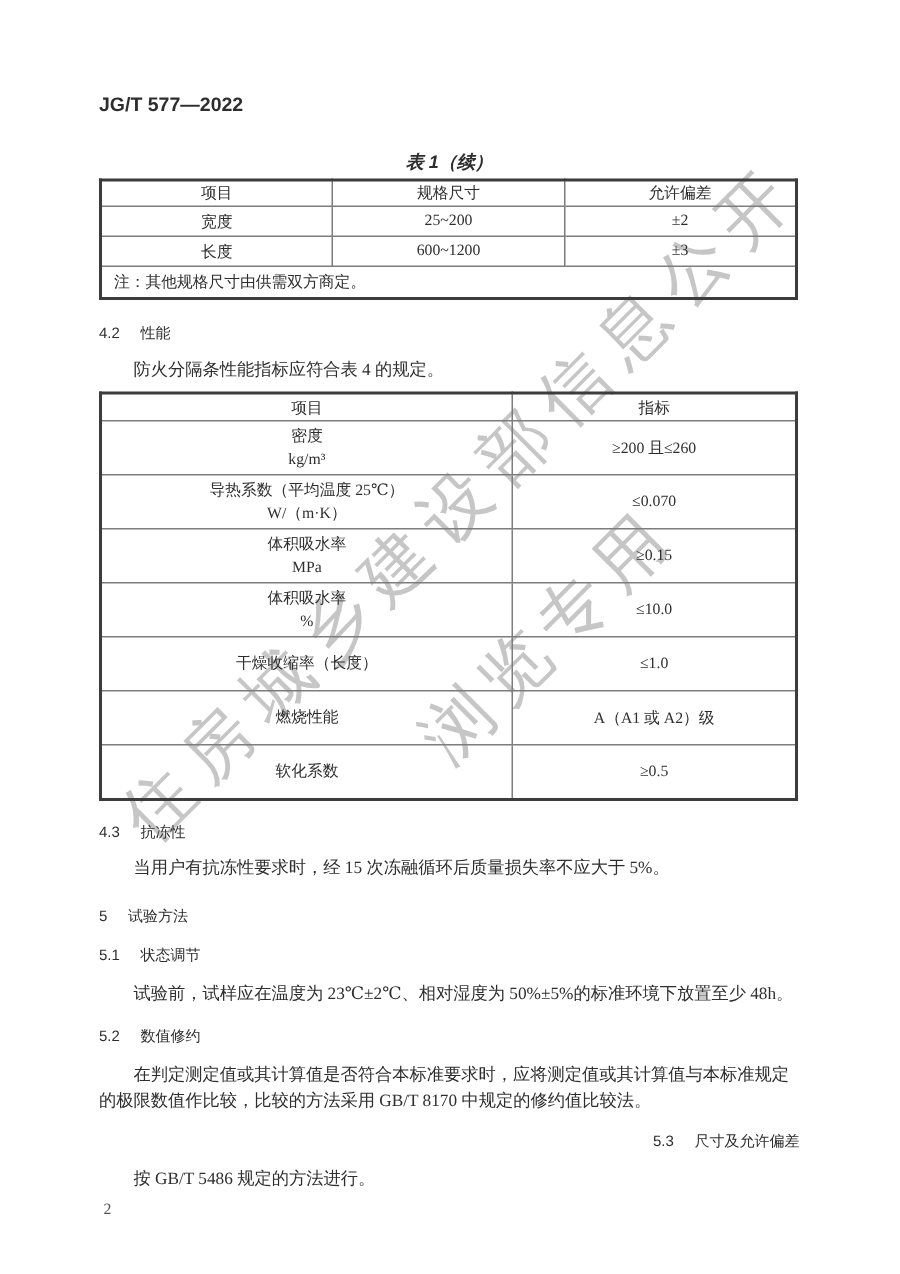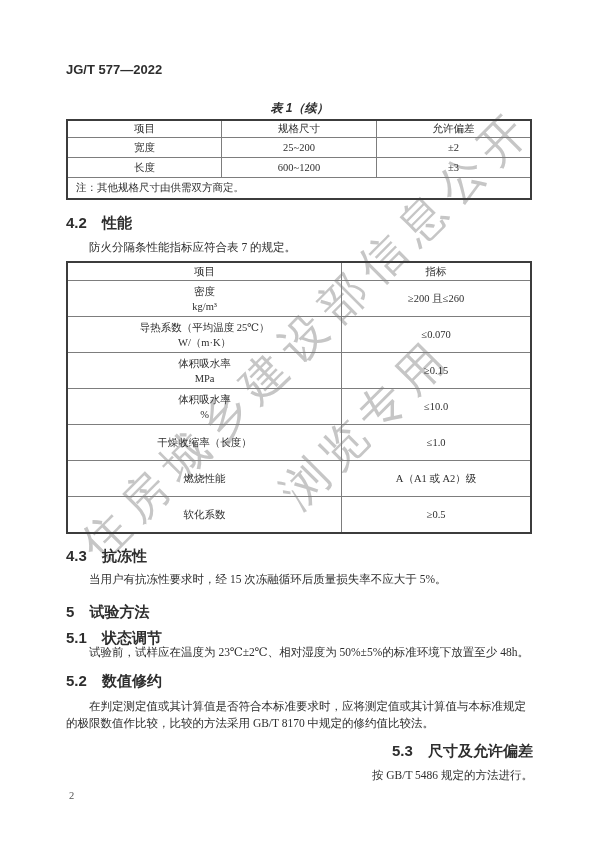--- a/index.html
+++ b/index.html
@@ -45,32 +45,32 @@
   .t2 td { border:1px solid #7d7d7d; text-align:center; vertical-align:middle; padding:0; }
   .t2 tr.hdr td { height:17px; }
   .t2 tr.r td { height:35px; }
   .t2 col.c1 { width:59.2%; }
   .t2 col.c2 { width:40.8%; }
   .cell-line { display:block; line-height:15px; }
   .cell-line:empty { display:none; }
 
   .sec-h {
     font-family:"Liberation Sans","DejaVu Sans",sans-serif;
-    font-weight:bold; font-size:15px; line-height:13px;
+    font-weight:normal; font-size:10px; line-height:13px;
   }
   .sec-h .num { display:inline-block; }
   .sec-h .ttl { display:inline-block; margin-left:11px; }
   .h42 { margin-top:16px; } .h43 { margin-top:15px; }
   .h5  { margin-top:17px; } .h51 { margin-top:13px; }
   .h52 { margin-top:13px; } .h53 { margin-top:12px;text-align:right; }
 
   .para { font-size:11.5px; line-height:17px; text-indent:2em; }
   .p42 { margin-top:10px; } .p43 { margin-top:9px; }
-  .p51 { } .p52 { margin-top:11px; }
-  .p53 { margin-top:10px;text-align:right; }
+  .p51 { margin-top:11px; } .p52 { margin-top:11px; }
+  .p53 { margin-top:10px; }
 
   .page-num { margin-top:6px; margin-left:3px; font-size:10.5px; color:#555; }
 </style>
 </head>
 <body>
 
 <div class="page">
 
   <div class="wm wm1">住房城乡建设部信息公开</div>
   <div class="wm wm2">浏览专用</div>
@@ -101,21 +101,21 @@
         <tr class="note">
           <td colspan="3">注：其他规格尺寸由供需双方商定。</td>
         </tr>
       </tbody>
     </table>
 
     <div class="sec-h h42">
       <span class="num">4.2</span>
       <span class="ttl">性能</span>
     </div>
-    <div class="para p42">防火分隔条性能指标应符合表 7 的规定。</div>
+    <div class="para p42">防火分隔条性能指标应符合表 4 的规定。</div>
 
 
     <table class="t2">
       <colgroup>
           <col class="c1">
           <col class="c2">
         </colgroup>
       <tbody>
         <tr class="hdr">
           <td>项目</td>

